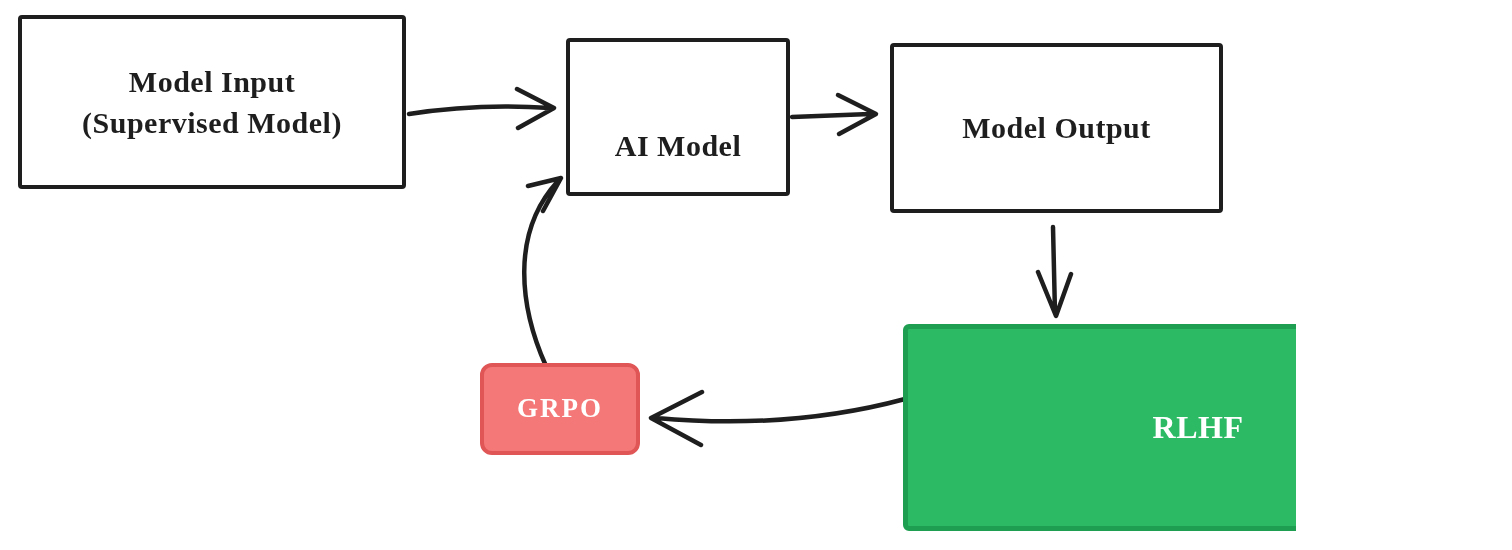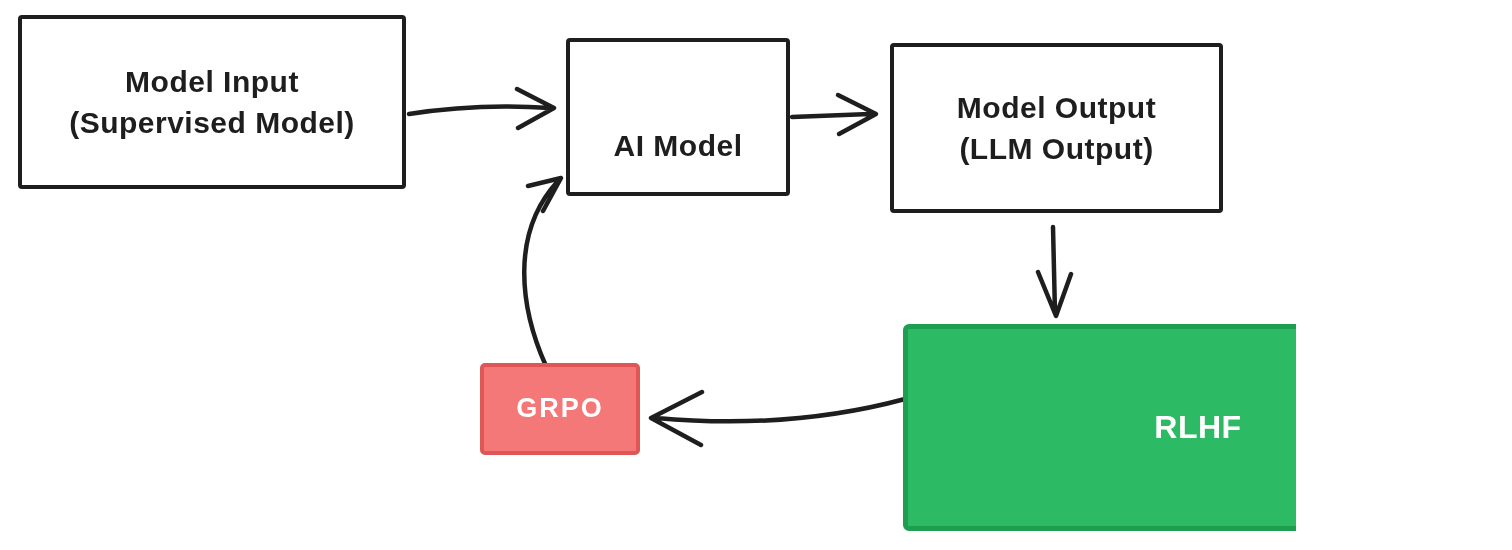--- a/index.html
+++ b/index.html
@@ -5,21 +5,21 @@
   html, body {
     margin: 0;
     padding: 0;
     background: #ffffff;
   }
   .canvas {
     position: relative;
     width: 1296px;
     height: 550px;
     background: var(--canvas, #ffffff);
-    font-family: Liberation Sans, sans-serif;
+    font-family: Liberation Serif, serif;
     overflow: hidden;
   }
   .arrows {
     position: absolute;
     inset: 0;
     width: 1512px;
     height: 550px;
   }
   .arrows path {
     fill: none;
@@ -72,21 +72,21 @@
     border-radius: 6px;
     color: var(--rlhf_text, #ffffff);
     font-size: 32px;
     line-height: 1.55;
   }
   .node-grpo {
     left: 480px; top: 363px;
     width: 160px; height: 92px;
     background: var(--grpo_fill, #f57878);
     border: 4px solid var(--grpo_border, #e05555);
-    border-radius: 5px;
+    border-radius: 12px;
     color: var(--grpo_text, #ffffff);
     font-size: 27px;
     letter-spacing: 2px;
   }
 </style>
 </head>
 <body>
 
 <div class="canvas">
 
@@ -107,21 +107,20 @@
     <span class="line">Model Input</span>
     <span class="line">(Supervised Model)</span>
   </div>
 
   <div class="node node-ai-model">
     <span class="line">AI Model</span>
   </div>
 
   <div class="node node-model-output">
     <span class="line">Model Output</span>
-    <span class="line">(LLM Output)</span>
   </div>
 
   <div class="node node-rlhf">
     <span class="line">RLHF</span>
   </div>
 
   <div class="node node-grpo">
     <span class="line">GRPO</span>
   </div>
 

